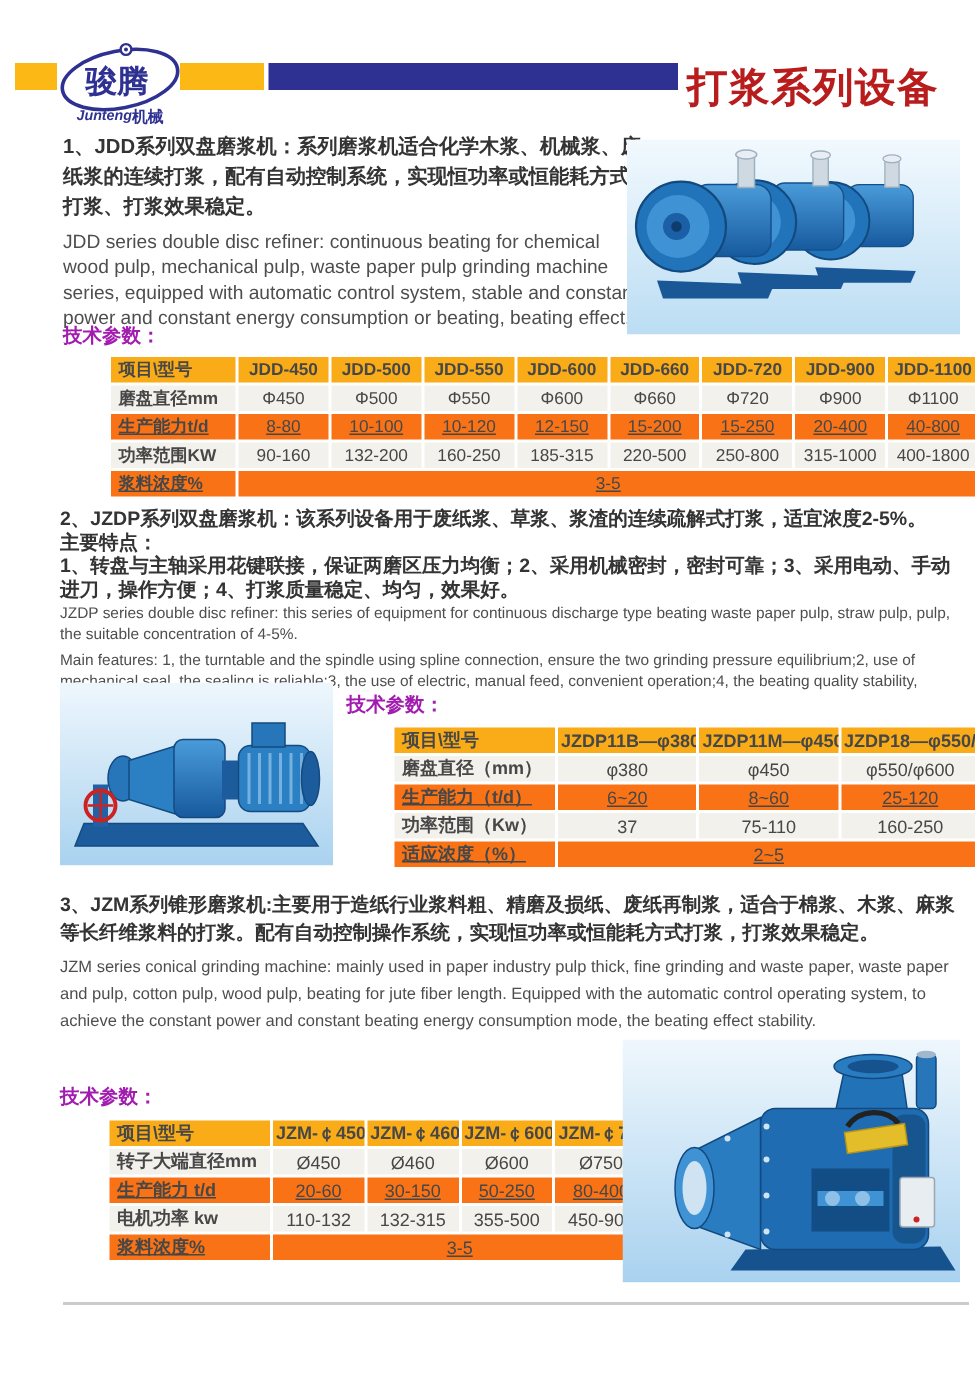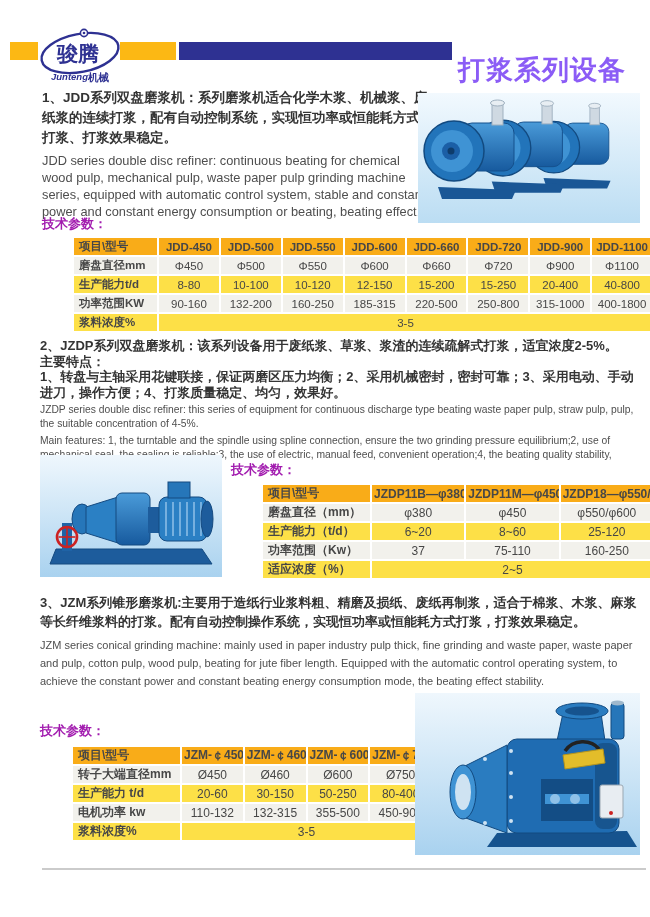--- a/index.html
+++ b/index.html
@@ -5,22 +5,22 @@
   html,body{margin:0;padding:0;background:#ffffff;}
   .page{position:relative;width:650px;height:917px;background:#fff;overflow:hidden;
         font-family:"Liberation Sans","DejaVu Sans",sans-serif;color:#3a3a3a;}
 
   
   .hdr-sq{position:absolute;top:42px;height:18px;background:#FCB814;}
   .hdr-sq1{left:10px;width:28px;}
   .hdr-sq2{left:120px;width:56px;}
   .hdr-bar{position:absolute;left:179px;top:42px;width:273px;height:18px;background:#2E3192;}
   .logo{position:absolute;left:38px;top:28px;width:84px;height:60px;}
-  .page-title{position:absolute;left:458px;top:52px;font-size:27px;font-weight:bold;
-              color:#8b5cf6;letter-spacing:1px;white-space:nowrap;}
+  .page-title{position:absolute;left:458px;top:40px;font-size:27px;font-weight:bold;
+              color:#b91c1c;letter-spacing:1px;white-space:nowrap;}
 
   
   .txt-cn{font-weight:bold;color:#343434;}
   .txt-en{color:#4e4e4e;}
   .sec1-text{position:absolute;left:42px;top:88px;width:388px;}
   .sec1-text .txt-cn{font-size:13.5px;line-height:20px;margin:0;}
   .sec1-text .txt-en{font-size:12.8px;line-height:17px;margin:4px 0 0 0;}
   .sec2-text{position:absolute;left:40px;top:338px;width:600px;}
   .sec2-text .txt-cn{font-size:13px;line-height:15.5px;margin:0;}
   .sec2-text .txt-en{font-size:10.3px;line-height:14px;margin:3px 0 0 0;}
@@ -32,21 +32,21 @@
   .tech2{left:231px;top:461px;}
   .tech3{left:40px;top:722px;}
 
   
   .ptable{position:absolute;border-collapse:separate;border-spacing:2px;table-layout:fixed;margin-left:34px;}
   .ptable td{height:17px;padding:0 2px;text-align:center;vertical-align:middle;
              font-size:11.5px;color:#474747;overflow:hidden;white-space:nowrap;}
   .ptable td:first-child{text-align:left;padding-left:5px;font-weight:bold;}
   .ptable tr.hd td{background:#F9AC18;font-weight:bold;}
   .ptable tr.lt td{background:#F2F1EC;}
-  .ptable tr.or td{background:#fde047;}
+  .ptable tr.or td{background:#f97316;text-decoration:underline;}
   .t1{left:38px;top:236px;width:582px;}
   .t1 td:first-child{width:76px;}
   .t2{left:227px;top:483px;width:394px;}
   .t2 td{font-size:12px;}
   .t2 td:first-child{width:100px;}
   .t3{left:37px;top:745px;width:362px;}
   .t3 td{font-size:12px;}
   .t3 td:first-child{width:100px;}
 
   

